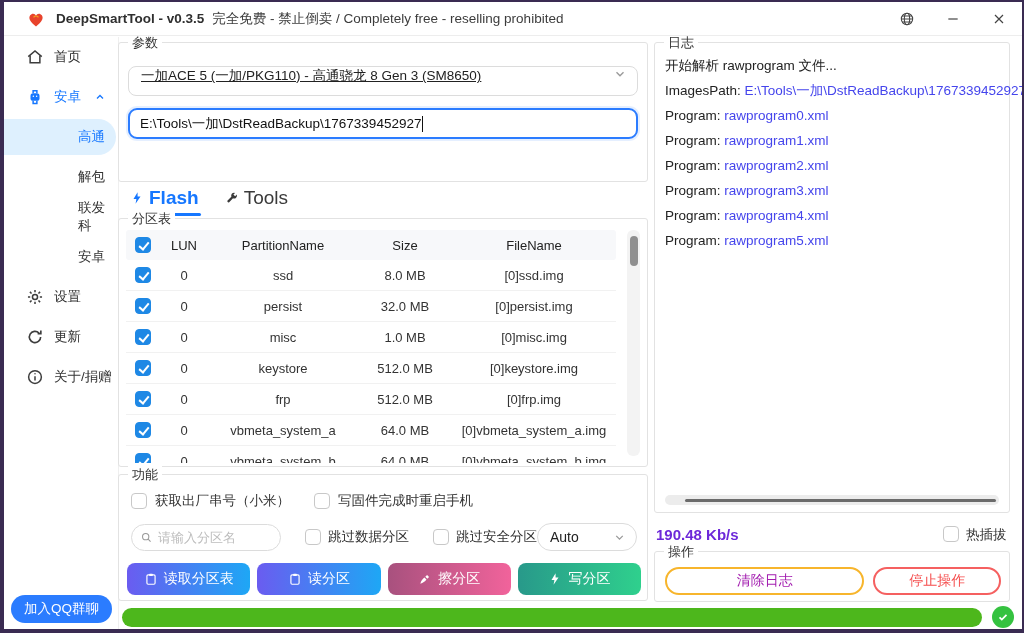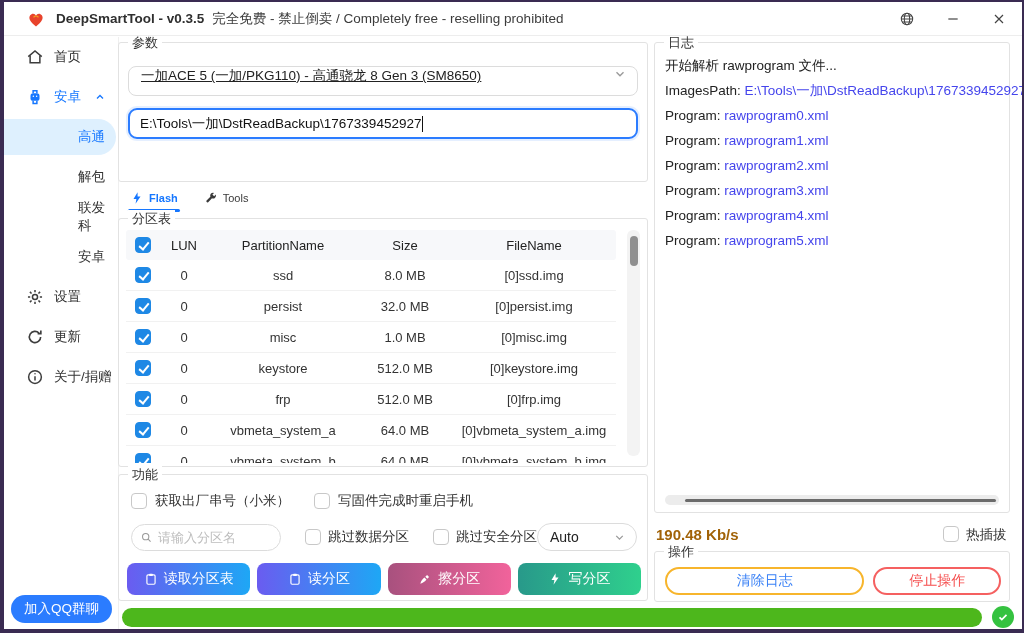--- a/index.html
+++ b/index.html
@@ -50,21 +50,21 @@
   .combo .chev { position:absolute; right:10px; width:14px; height:14px; color:#9a9a9a; }
   .path-field { position:absolute; left:9px; top:65px; width:510px; height:31px;
     border:2px solid #2b7cff; border-radius:9px; display:flex; align-items:center;
     padding:0 10px; font-size:13.5px; color:#111; background:#fff;
     box-shadow:0 0 0 2px rgba(43,124,255,.12); }
   .caret { display:inline-block; width:1px; height:16px; background:#111; margin-left:1px; }
 
   
   .tabs { position:absolute; left:114px; top:184px; width:530px; height:28px;
     display:flex; align-items:center; }
-  .tab { display:flex; align-items:center; gap:5px; font-size:11px; margin-left:12px;
+  .tab { display:flex; align-items:center; gap:5px; font-size:19px; margin-left:12px;
     padding-bottom:4px; cursor:pointer; position:relative; }
   .tab svg { width:14px; height:14px; }
   .tab.active { color:#1677ff; font-weight:700; }
   .tab.active::after { content:""; position:absolute; left:-2px; right:-2px; bottom:-3px;
     height:3px; border-radius:2px; background:#1677ff; }
   .tab.inactive { color:#3a3a3a; margin-left:26px; }
 
   
   .gbox-table { left:114px; top:216px; width:530px; height:249px; }
   .ptable { position:absolute; left:7px; top:11px; width:490px; }
@@ -120,28 +120,28 @@
   .gbox-log { left:650px; top:40px; width:356px; height:471px; }
   .log-lines { position:absolute; left:10px; top:10px; right:10px; }
   .log-line { font-size:13.5px; line-height:25px; color:#222; white-space:nowrap; }
   .log-line a { color:#4545ec; text-decoration:none; cursor:pointer; }
   .hscroll { position:absolute; left:10px; right:10px; bottom:7px; height:10px;
     background:#ececec; border-radius:5px; }
   .hthumb { position:absolute; left:20px; right:3px; top:3.5px; height:3px;
     background:#6b6b6b; border-radius:2px; }
 
   
-  .speed { position:absolute; left:652px; top:524px; font-size:15px; font-weight:700; color:#a16207; }
+  .speed { position:absolute; left:652px; top:524px; font-size:15px; font-weight:700; color:#6d28d9; }
   .hotplug { position:absolute; left:939px; top:524px; display:flex; 
     gap:7px; font-size:13.5px; color:#333; }
   .gbox-ops { left:650px; top:549px; width:356px; height:51px; }
   .ops-row { position:absolute; left:10px; right:8px; top:15px; display:flex; gap:9px; }
   .obtn { height:28px; border-radius:14px; background:#fff; font-size:14px; cursor:pointer;
     font-family:inherit; }
-  .obtn-clear { flex:1.58; border:2px solid #f7b52c; color:#3b82f6; }
+  .obtn-clear { flex:1.58; border:2px solid #f7b52c; color:#a21caf; }
   .obtn-stop { flex:1; border:2px solid #f56060; color:#f54c4c; }
 
   
   .progress { position:absolute; left:118px; top:606px; width:860px; height:19px;
     border-radius:10px; background:#4db71c; }
   .done-badge { position:absolute; left:988px; top:604px; width:22px; height:22px;
     border-radius:50%; background:#35c240; display:flex; align-items:center; justify-content:center; }
   .done-badge svg { width:14px; height:14px; }
 </style>
 </head>

